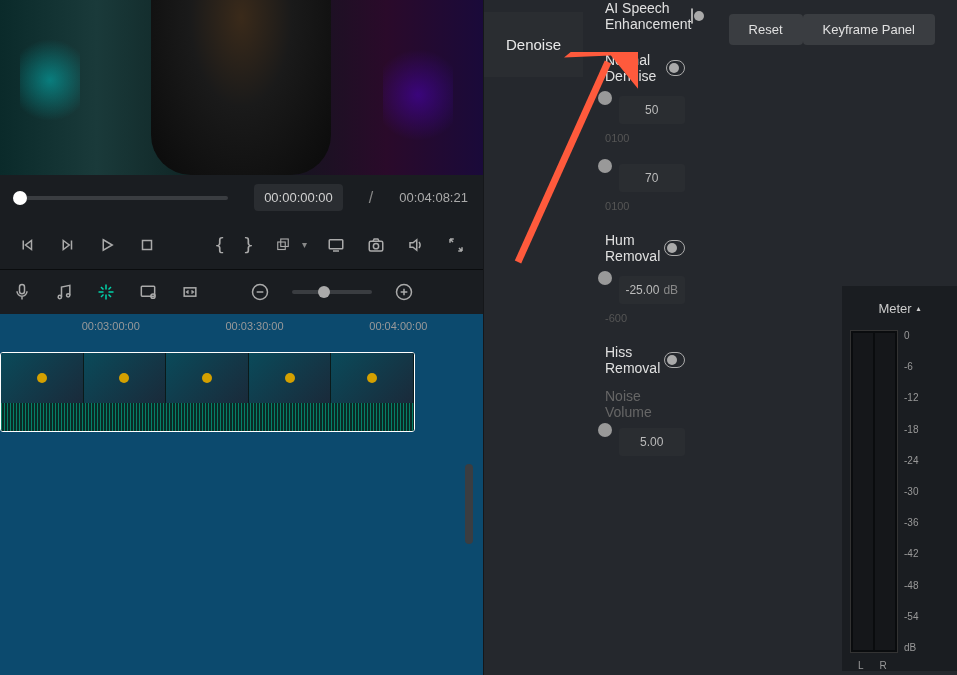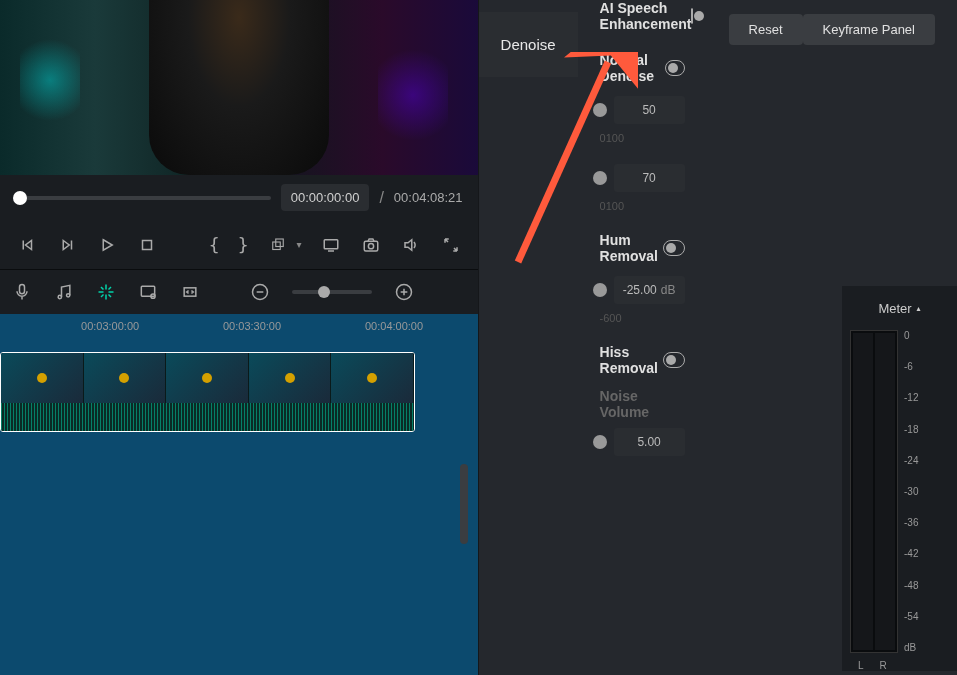--- a/index.html
+++ b/index.html
@@ -10,21 +10,21 @@
 .right-col { flex: 1; background: #25282d; border-left: 1px solid #15171a; display: flex; flex-direction: row; }
 
 
 .preview { height: 175px; background: #0f1113; position: relative; overflow: hidden; }
 .preview-scene { width: 100%; height: 100%; background: linear-gradient(90deg, #0a2a2a 0%, #1a3a3a 20%, #0a1a1a 50%, #2a0a2a 80%, #1a0a3a 100%); position: relative; }
 .preview-person { position: absolute; left: 50%; top: 0; transform: translateX(-50%); width: 180px; height: 175px; background: radial-gradient(ellipse at 50% 10%, #3a2a1a 0%, #1a1a1a 40%, #0a0a0a 100%); border-radius: 0 0 40px 40px; }
 .preview-glow-l { position: absolute; left: 20px; top: 30px; width: 60px; height: 100px; background: radial-gradient(circle, rgba(0,200,200,0.5), transparent 70%); }
 .preview-glow-r { position: absolute; right: 30px; top: 40px; width: 70px; height: 110px; background: radial-gradient(circle, rgba(80,0,200,0.5), transparent 70%); }
 
 
-.playback-bar { height: 45px; background: #1a1d21; display: flex; align-items: center; padding: 0 15px 0 20px; gap: 10px; }
+.playback-bar { height: 45px; background: #1a1d21; display: flex; align-items: center; padding: 0 15px 0 20px; gap: 26px; }
 .scrub-track { flex: 1; height: 4px; background: #3a3d41; border-radius: 2px; position: relative; }
 .scrub-head { position: absolute; left: 0; top: 50%; transform: translate(-50%, -50%); width: 14px; height: 14px; background: #fff; border-radius: 50%; }
 .time-box { background: #2a2d31; border-radius: 4px; padding: 6px 10px; font-size: 13px; color: #d0d0d0; }
 .time-sep { color: #888; }
 .time-dur { font-size: 13px; color: #aaa; }
 
 
 .controls-bar { height: 50px; background: #1a1d21; display: flex; align-items: center; padding: 0 16px; gap: 18px; border-bottom: 1px solid #0a0c0e; }
 .ctrl-icon { color: #aaa; cursor: pointer; display: flex; align-items: center; justify-content: center; width: 22px; height: 22px; }
 .ctrl-icon svg { width: 18px; height: 18px; }
@@ -65,28 +65,28 @@
 .meter-bar { flex: 1; background: #15171a; }
 .meter-scale { flex: 1; display: flex; flex-direction: column; justify-content: space-between; padding: 0 0 0 6px; font-size: 10px; color: #999; }
 .meter-lr { display: flex; gap: 16px; font-size: 10px; color: #999; padding: 2px 0 0 16px; }
 
 
 .panel-header { height: 65px; display: flex; align-items: center; padding: 0 22px; background: #2a2d31; margin-top: 12px; margin-bottom: 10px; }
 .panel-title { font-size: 15px; color: #e8e8e8; }
 
 .panel-body { flex: 1; padding: 0 22px; overflow-y: auto; }
 .control-row { margin-bottom: 20px; }
-.control-head { display: flex; align-items: center; justify-content: flex-start; margin-bottom: 12px; font-weight: bold; }
+.control-head { display: flex; align-items: center; justify-content: flex-start; margin-bottom: 12px; }
 .control-label { font-size: 14px; color: #e0e0e0; }
 .control-label.disabled { color: #666; }
 
 .toggle { width: 30px; height: 16px; border-radius: 8px; border: 1.5px solid #aaa; position: relative; cursor: pointer; }
 .toggle .knob { position: absolute; left: 2px; top: 50%; transform: translateY(-50%); width: 10px; height: 10px; border-radius: 50%; background: #aaa; }
 
-.slider-row { display: flex; align-items: center; gap: 14px; margin-bottom: 6px; }
+.slider-row { display: flex; align-items: flex-start; gap: 14px; margin-bottom: 6px; }
 .slider-track { flex: 1; height: 4px; background: #3a3d41; border-radius: 2px; position: relative; }
 .slider-handle { position: absolute; top: 50%; transform: translate(-50%,-50%); width: 14px; height: 14px; background: #999; border-radius: 50%; }
 .value-box { width: 74px; height: 28px; background: #2a2d31; border-radius: 3px; display: flex; align-items: center; justify-content: center; font-size: 12px; color: #bbb; gap: 4px; }
 .value-box .unit { color: #888; }
 .range-labels { display: flex; justify-content: space-between; font-size: 11px; color: #555; padding: 2px 88px 0 0; }
 
 .panel-footer { height: 58px; padding: 0 22px; display: flex; align-items: center; justify-content: space-between; }
 .btn { background: #3a3d41; border: none; border-radius: 4px; padding: 8px 20px; font-size: 13px; color: #e0e0e0; cursor: pointer; }
 
 

